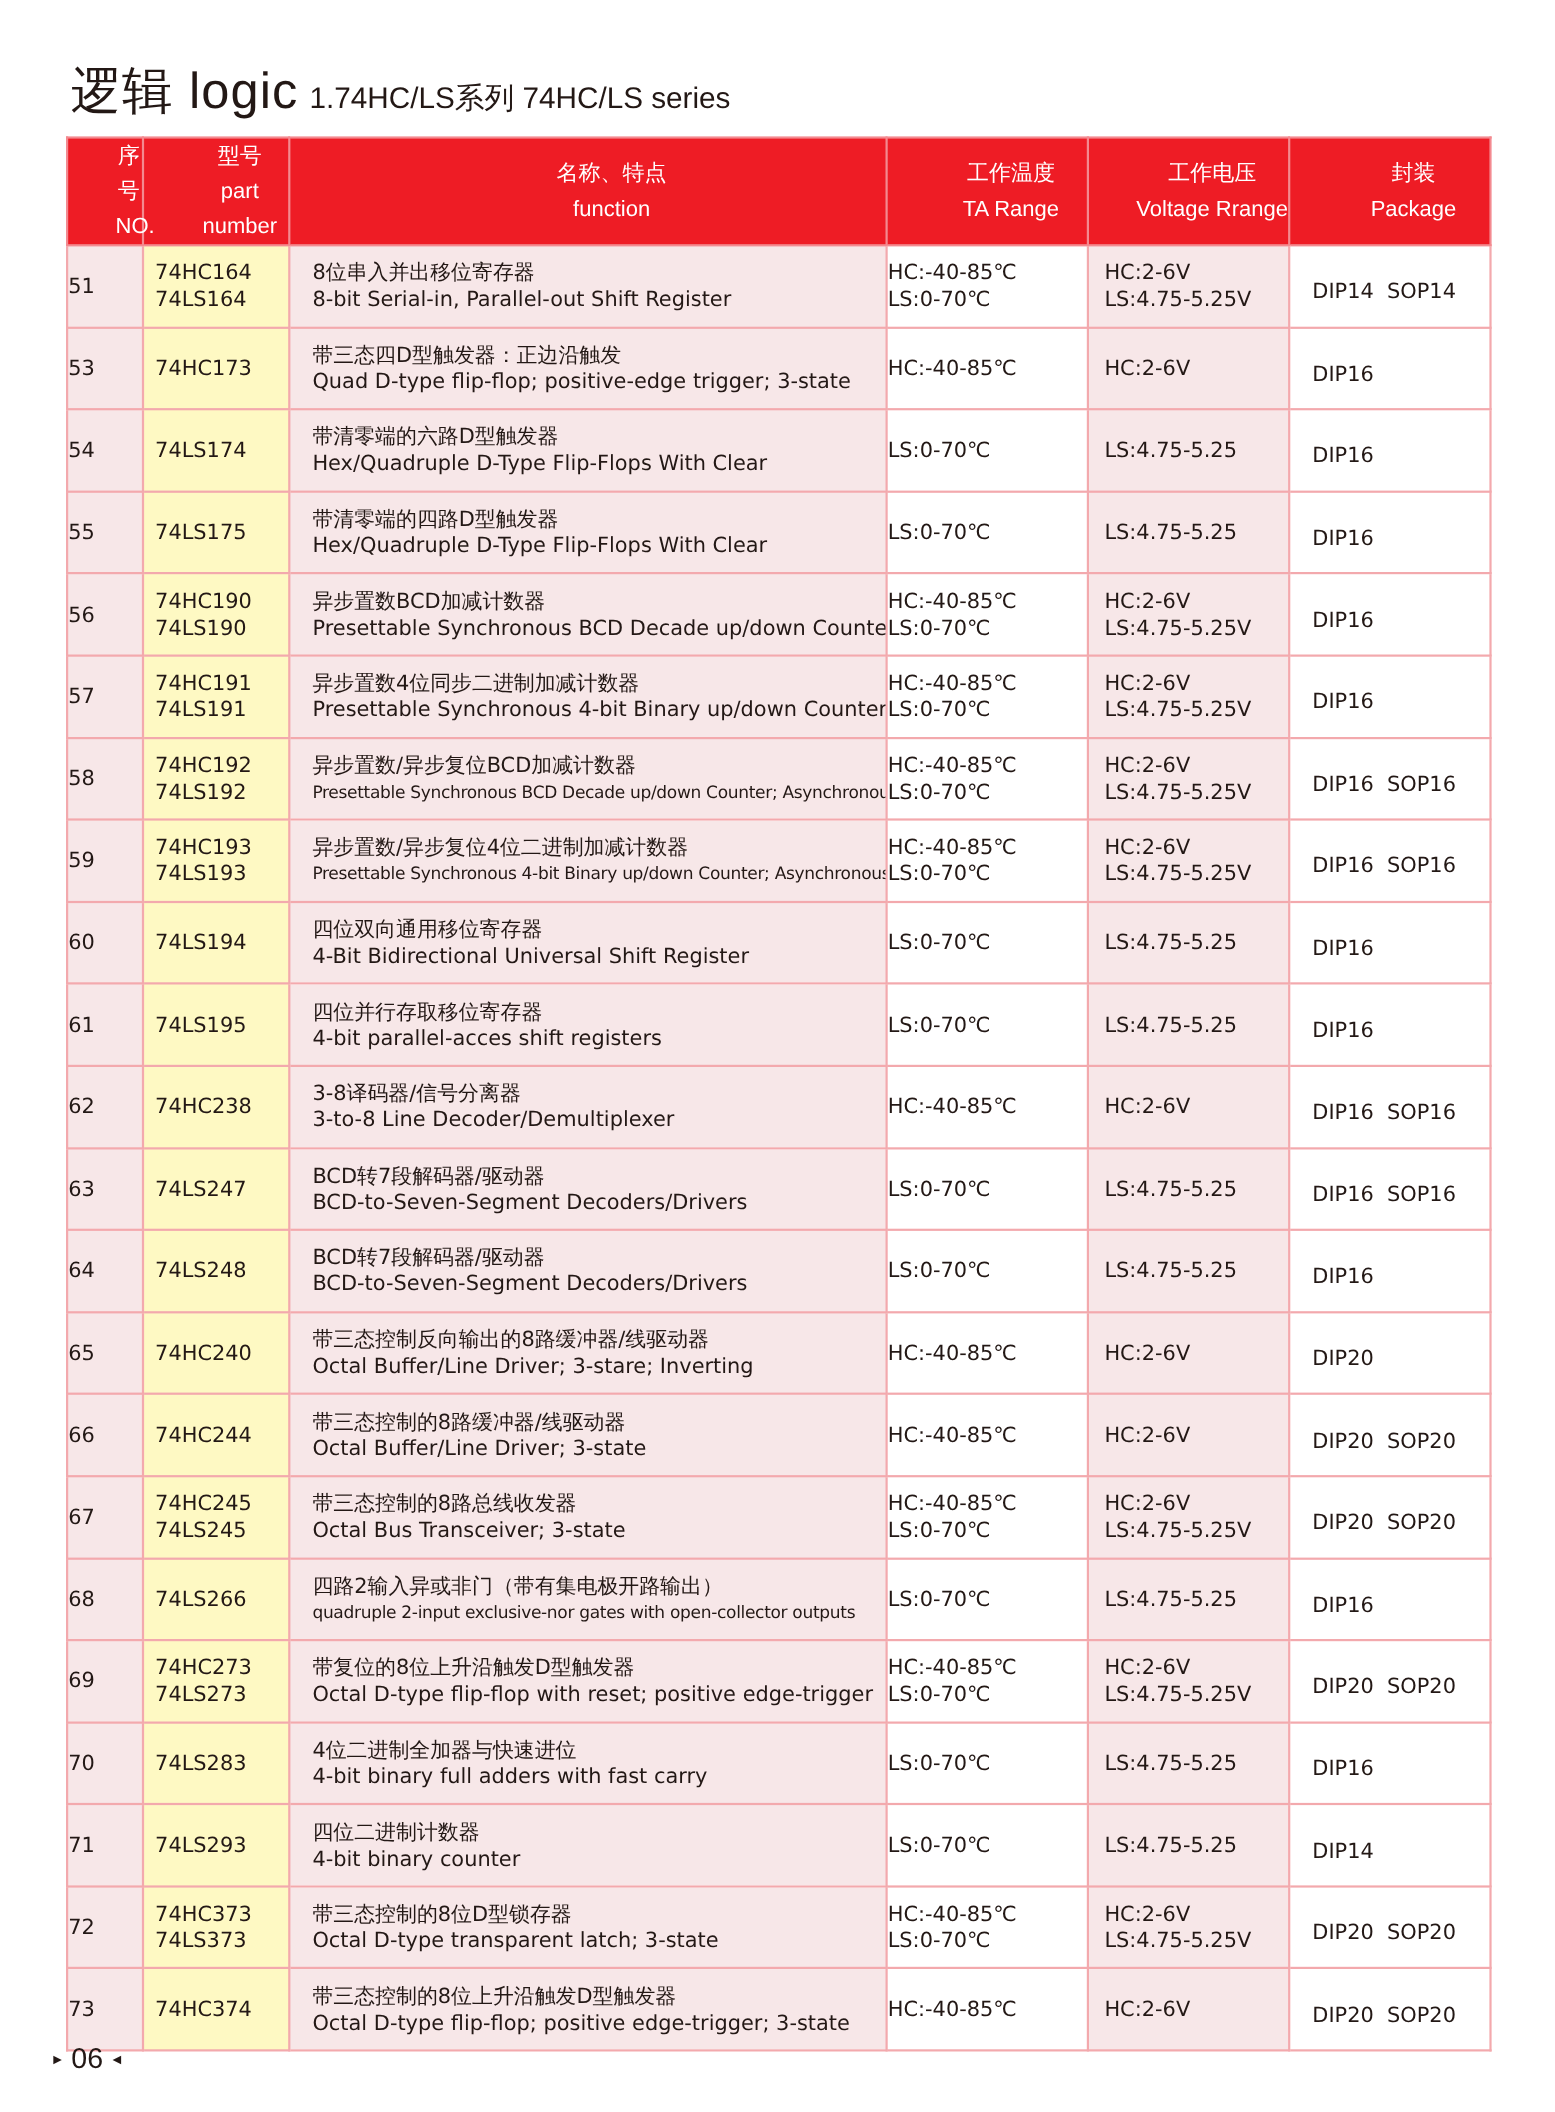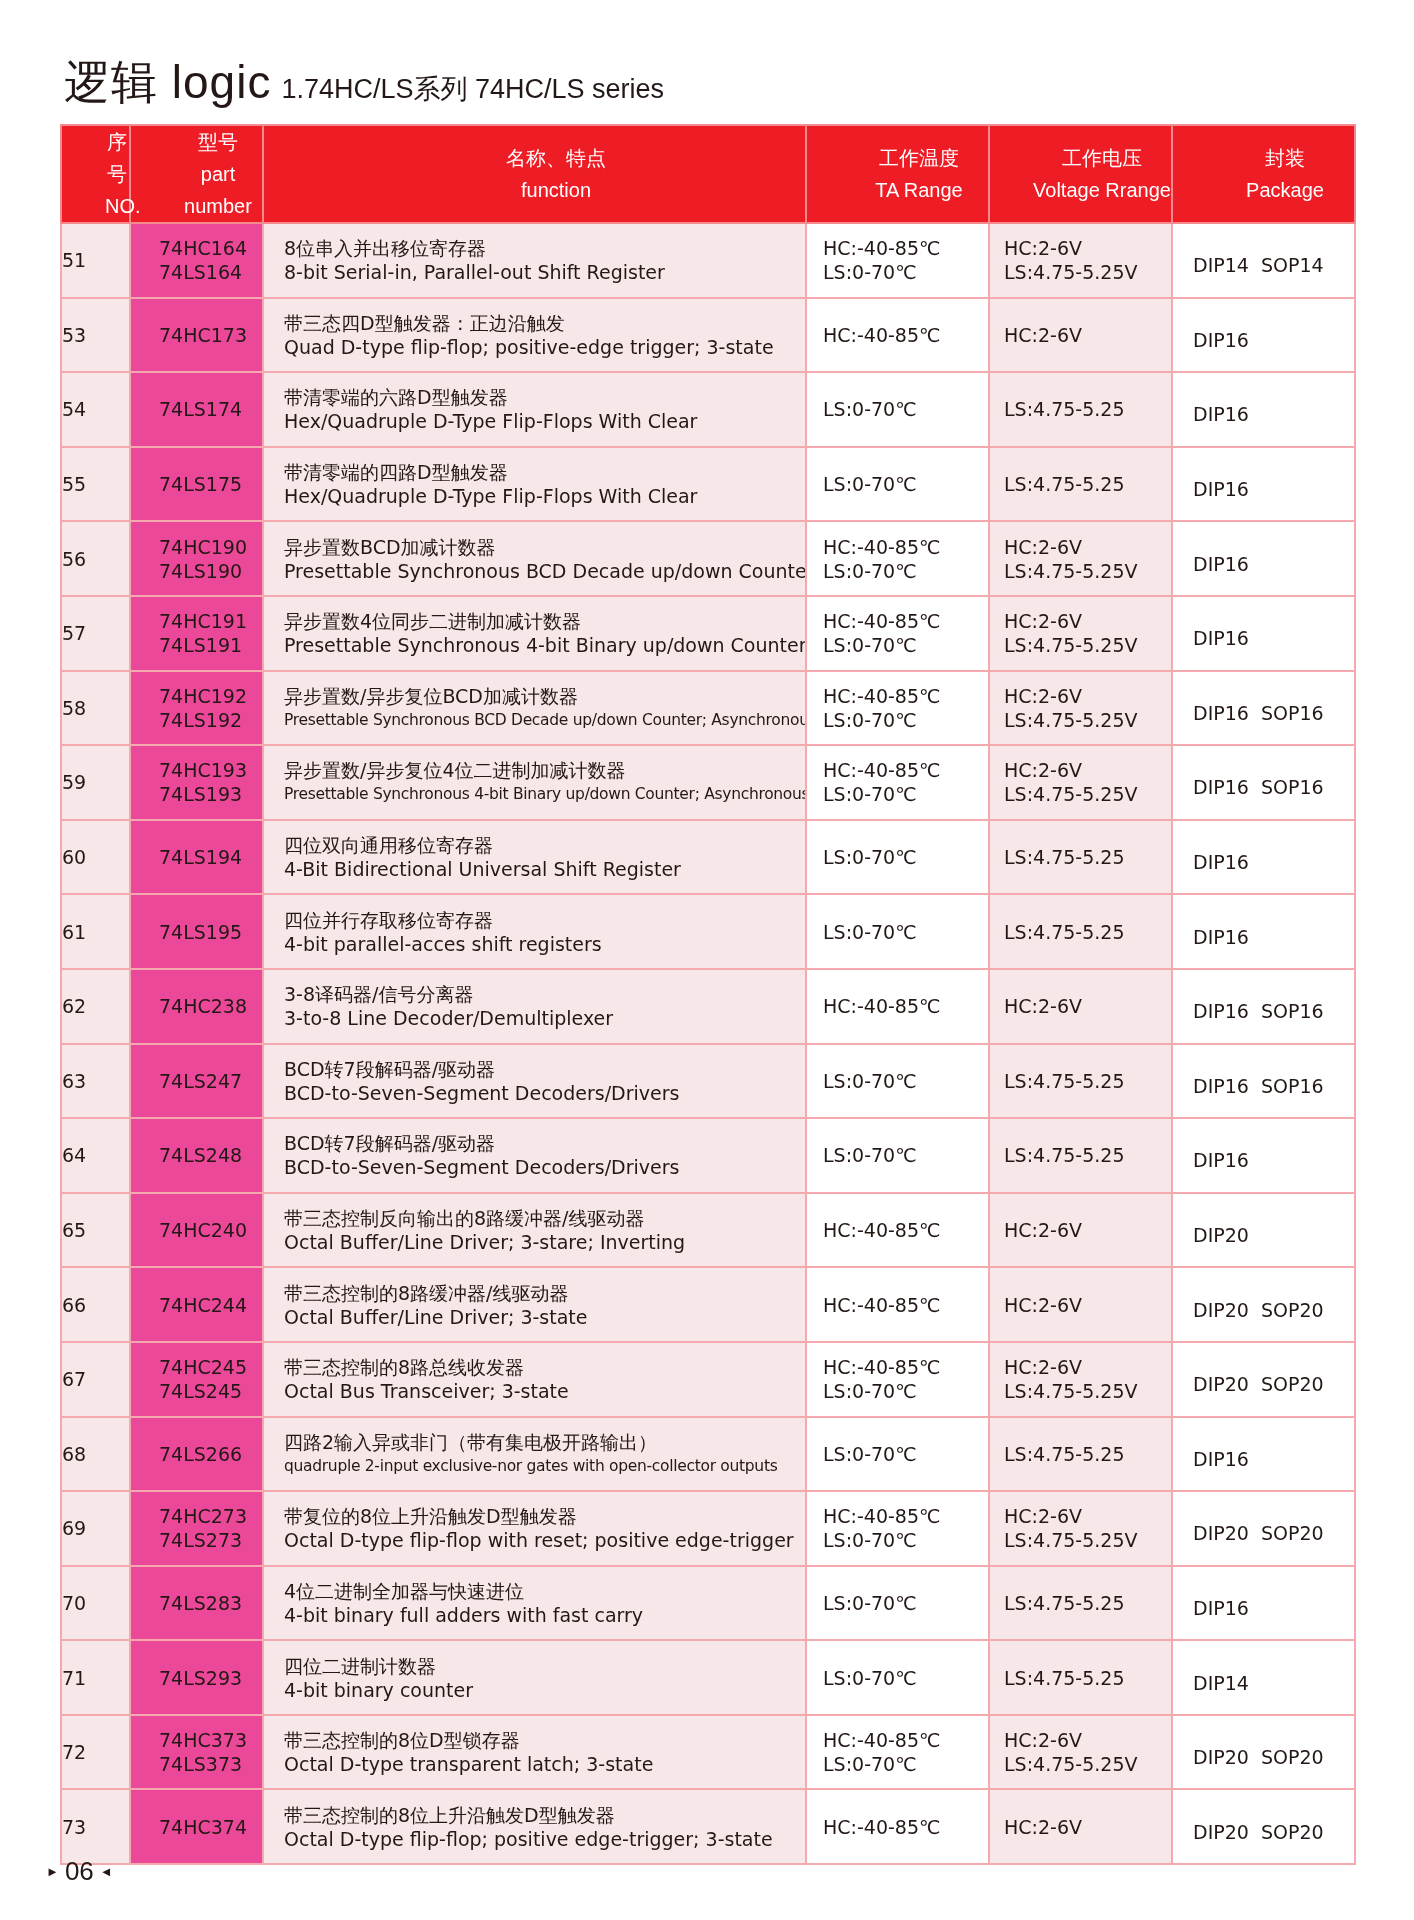--- a/index.html
+++ b/index.html
@@ -5,24 +5,24 @@
   html,body{margin:0;padding:0;background:#fff;}
   body{width:1414px;height:1920px;position:relative;overflow:hidden;font-family:"DejaVu Sans","Liberation Sans",sans-serif;color:#231815;}
   .title{position:absolute;left:64px;top:52px;white-space:nowrap;display:flex;align-items:baseline;}
   .title .big{font-family:"Liberation Sans",sans-serif;font-size:46px;color:#231815;letter-spacing:1px;}
   .title .sub{font-family:"Liberation Sans",sans-serif;font-size:27px;margin-left:10px;color:#231815;}
   table{position:absolute;left:60px;top:124px;border-collapse:collapse;table-layout:fixed;width:1294px;}
   th,td{border:2px solid #f3a9ad;padding:0;}
   thead th{background:#ee1c25;color:#fff;font-weight:normal;height:91px;text-align:center;font-size:20px;line-height:32px;font-family:"Liberation Sans",sans-serif;border-color:#f38a90;padding-left:43px;}
   tbody td{height:62.6px;font-size:19px;line-height:24px;vertical-align:middle;}
   td.no{background:#f7e7e8;text-align:left;}
-  td.part{background:#ec4899;padding-left:28px;}
+  td.part{background:#fef9c3;padding-left:10px;}
   td.func{background:#f7e7e8;padding-left:20px;white-space:nowrap;overflow:hidden;}
   td.func .small{font-size:15.5px;letter-spacing:-0.3px;}
-  td.temp{background:#fff;padding-left:16px;margin-left:24px;}
+  td.temp{background:#fff;margin-left:24px;}
   td.volt{background:#f7e7e8;padding-left:14px;}
   td.pkg{background:#fff;padding-left:20px;padding-top:10px;}
   .line{display:block;}
   .pageno{position:absolute;left:46px;top:1856px;font-size:26px;font-family:"Liberation Sans",sans-serif;display:flex;align-items:center;gap:6px;}
   .tri{font-size:13px;}
 </style>
 </head>
 <body>
 
 <div class="title">

